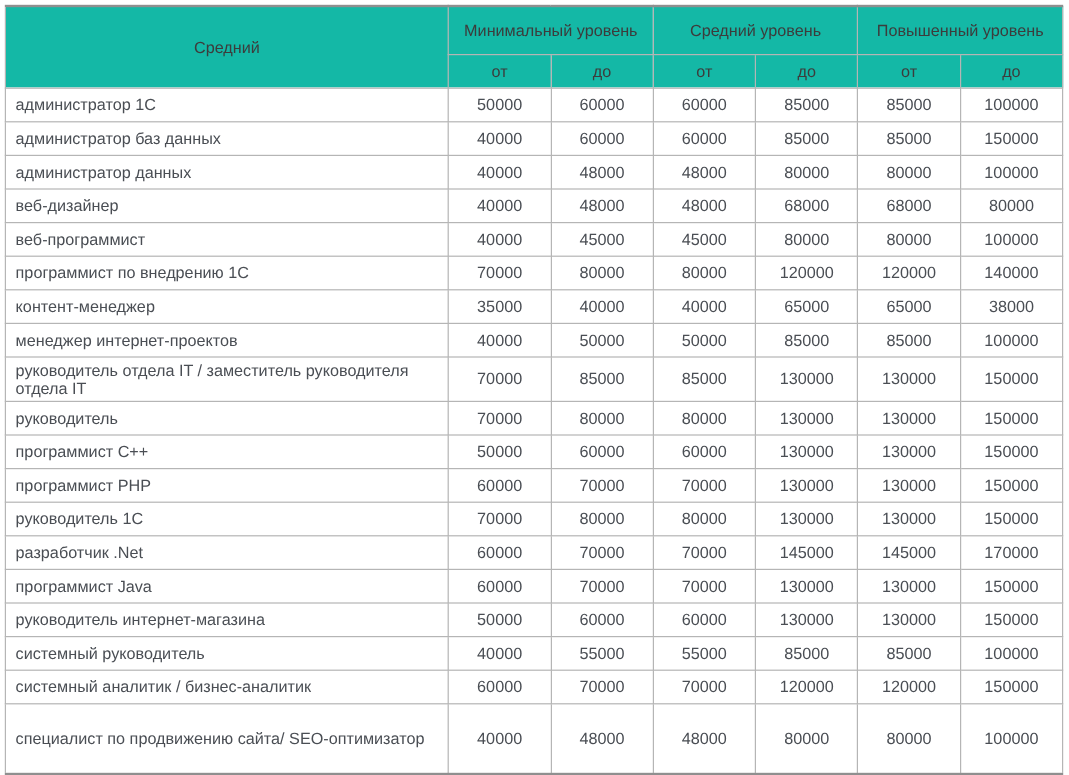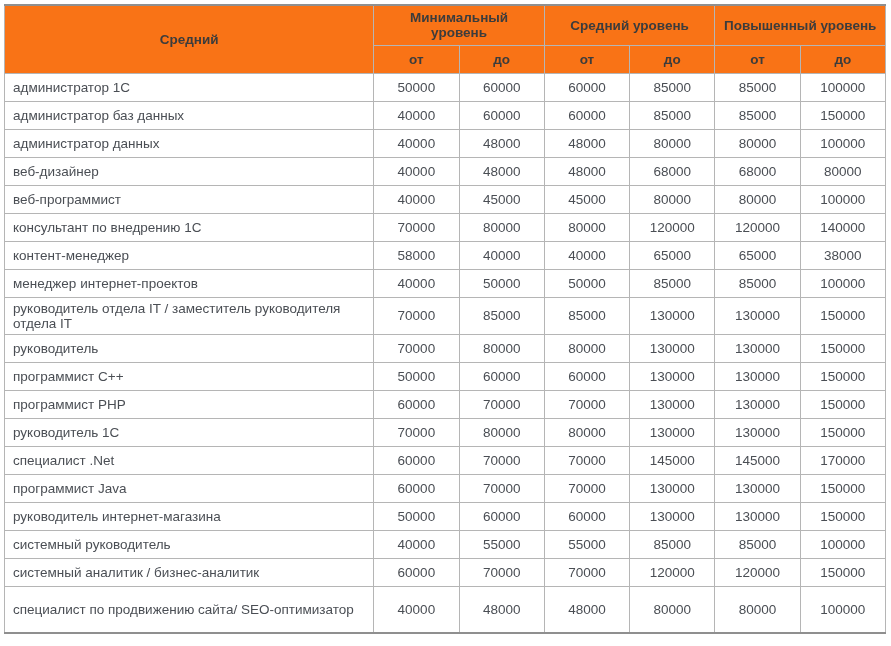--- a/index.html
+++ b/index.html
@@ -21,39 +21,39 @@
     border-top: 2px solid #8f8f8f;
     border-bottom: 2px solid #8f8f8f;
   }
   table.salary col.c-pos { width: 368px; }
   table.salary col.c-num { width: 85px; }
   th, td {
     border: 1px solid #b5b5b5;
     box-sizing: border-box;
   }
   thead th {
-    background: #f97316;
-    font-weight: bold;
+    background: #14b8a6;
+    font-weight: normal;
     color: #3c3c3c;
     text-align: center;
     padding: 3px 6px;
   }
   thead tr.levels th { height: 40px; }
   thead tr.fromto th { height: 28px; }
   tbody td {
     height: 28px;
     padding: 3px 8px;
     background: #ffffff;
   }
   tbody td.num {
     text-align: center;
     padding: 3px 4px;
   }
   
-  tbody tr:nth-child(19) td { height: 47px; }
+  tbody tr:nth-child(19) td { height: 59px; }
 </style>
 </head>
 <body>
 
 <div class="page">
   <table class="salary">
     <colgroup>
       <col class="c-pos">
       <col class="c-num">
         <col class="c-num">
@@ -118,31 +118,31 @@
         <tr>
           <td>веб-программист</td>
           <td class="num">40000</td>
           <td class="num">45000</td>
           <td class="num">45000</td>
           <td class="num">80000</td>
           <td class="num">80000</td>
           <td class="num">100000</td>
         </tr>
         <tr>
-          <td>консультант по внедрению 1С</td>
+          <td>программист по внедрению 1С</td>
           <td class="num">70000</td>
           <td class="num">80000</td>
           <td class="num">80000</td>
           <td class="num">120000</td>
           <td class="num">120000</td>
           <td class="num">140000</td>
         </tr>
         <tr>
           <td>контент-менеджер</td>
-          <td class="num">58000</td>
+          <td class="num">35000</td>
           <td class="num">40000</td>
           <td class="num">40000</td>
           <td class="num">65000</td>
           <td class="num">65000</td>
           <td class="num">38000</td>
         </tr>
         <tr>
           <td>менеджер интернет-проектов</td>
           <td class="num">40000</td>
           <td class="num">50000</td>
@@ -190,21 +190,21 @@
         <tr>
           <td>руководитель 1С</td>
           <td class="num">70000</td>
           <td class="num">80000</td>
           <td class="num">80000</td>
           <td class="num">130000</td>
           <td class="num">130000</td>
           <td class="num">150000</td>
         </tr>
         <tr>
-          <td>специалист .Net</td>
+          <td>разработчик .Net</td>
           <td class="num">60000</td>
           <td class="num">70000</td>
           <td class="num">70000</td>
           <td class="num">145000</td>
           <td class="num">145000</td>
           <td class="num">170000</td>
         </tr>
         <tr>
           <td>программист Java</td>
           <td class="num">60000</td>

